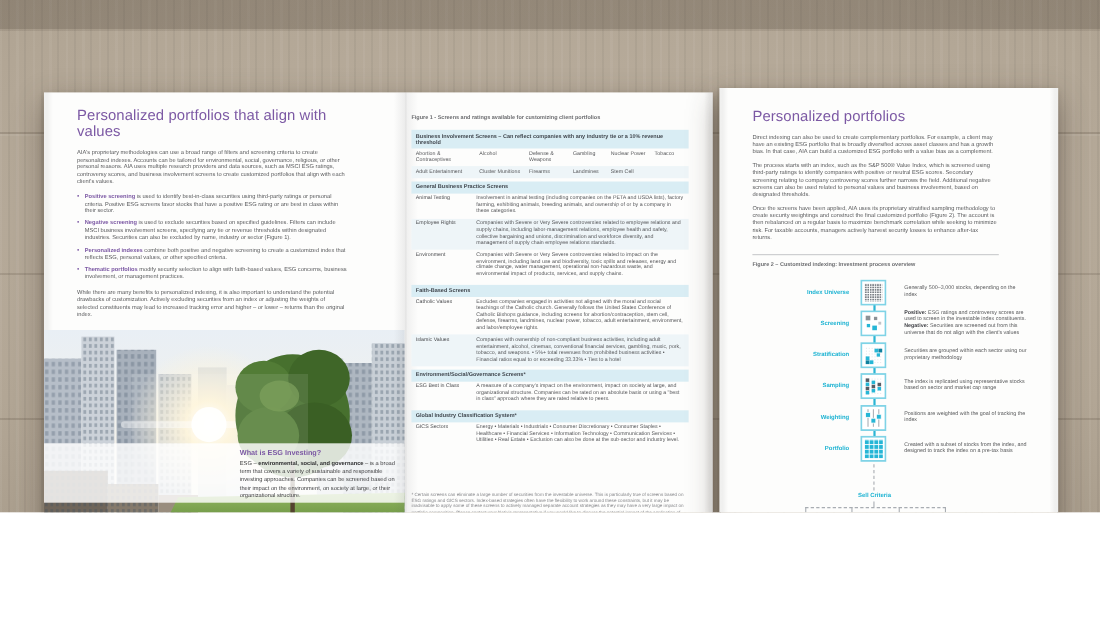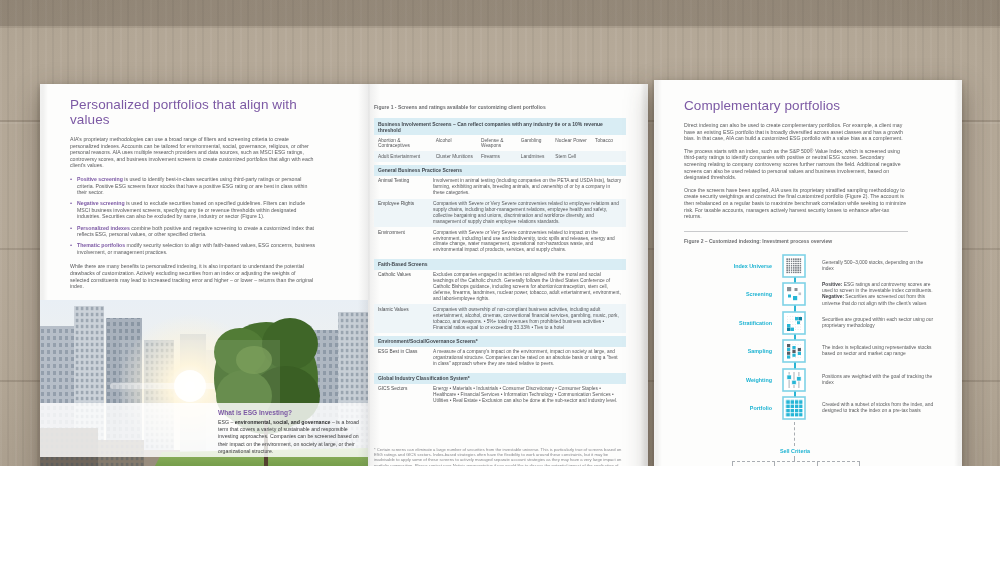--- a/index.html
+++ b/index.html
@@ -221,21 +221,21 @@
             <span class="dsc">Energy • Materials • Industrials • Consumer Discretionary • Consumer Staples • Healthcare • Financial Services • Information Technology • Communication Services • Utilities • Real Estate • Exclusion can also be done at the sub-sector and industry level.</span>
           </div>
       </div>
       <p class="footnote">* Certain screens can eliminate a large number of securities from the investable universe. This is particularly true of screens based on ESG ratings and GICS sectors. Index-based strategies often have the flexibility to work around these constraints, but it may be inadvisable to apply some of these screens to actively managed separate account strategies as they may have a very large impact on portfolio composition. Please contact your Natixis representative if you would like to discuss the potential impact of the application of any of these customization criteria.</p>
     </div>
   </div>
 
   <div class="sheet right-sheet">
     <div class="edge-shade"></div>
     <div class="right-content">
-      <h1 class="ptitle">Complementary portfolios</h1>
+      <h1 class="ptitle">Personalized portfolios</h1>
       <p class="body-txt">Direct indexing can also be used to create complementary portfolios. For example, a client may have an existing ESG portfolio that is broadly diversified across asset classes and has a growth bias. In that case, AIA can build a customized ESG portfolio with a value bias as a complement.</p>
       <p class="body-txt">The process starts with an index, such as the S&amp;P 500® Value Index, which is screened using third-party ratings to identify companies with positive or neutral ESG scores. Secondary screening relating to company controversy scores further narrows the field. Additional negative screens can also be used related to personal values and business involvement, based on designated thresholds.</p>
       <p class="body-txt">Once the screens have been applied, AIA uses its proprietary stratified sampling methodology to create security weightings and construct the final customized portfolio (Figure 2). The account is then rebalanced on a regular basis to maximize benchmark correlation while seeking to minimize risk. For taxable accounts, managers actively harvest security losses to enhance after-tax returns.</p>
       <hr class="divider">
       <div class="fig-caption">Figure 2 – Customized indexing: Investment process overview</div>
 
       <div class="flow">
         <div class="flow-line"></div>
         <div class="flow-rows">
 

